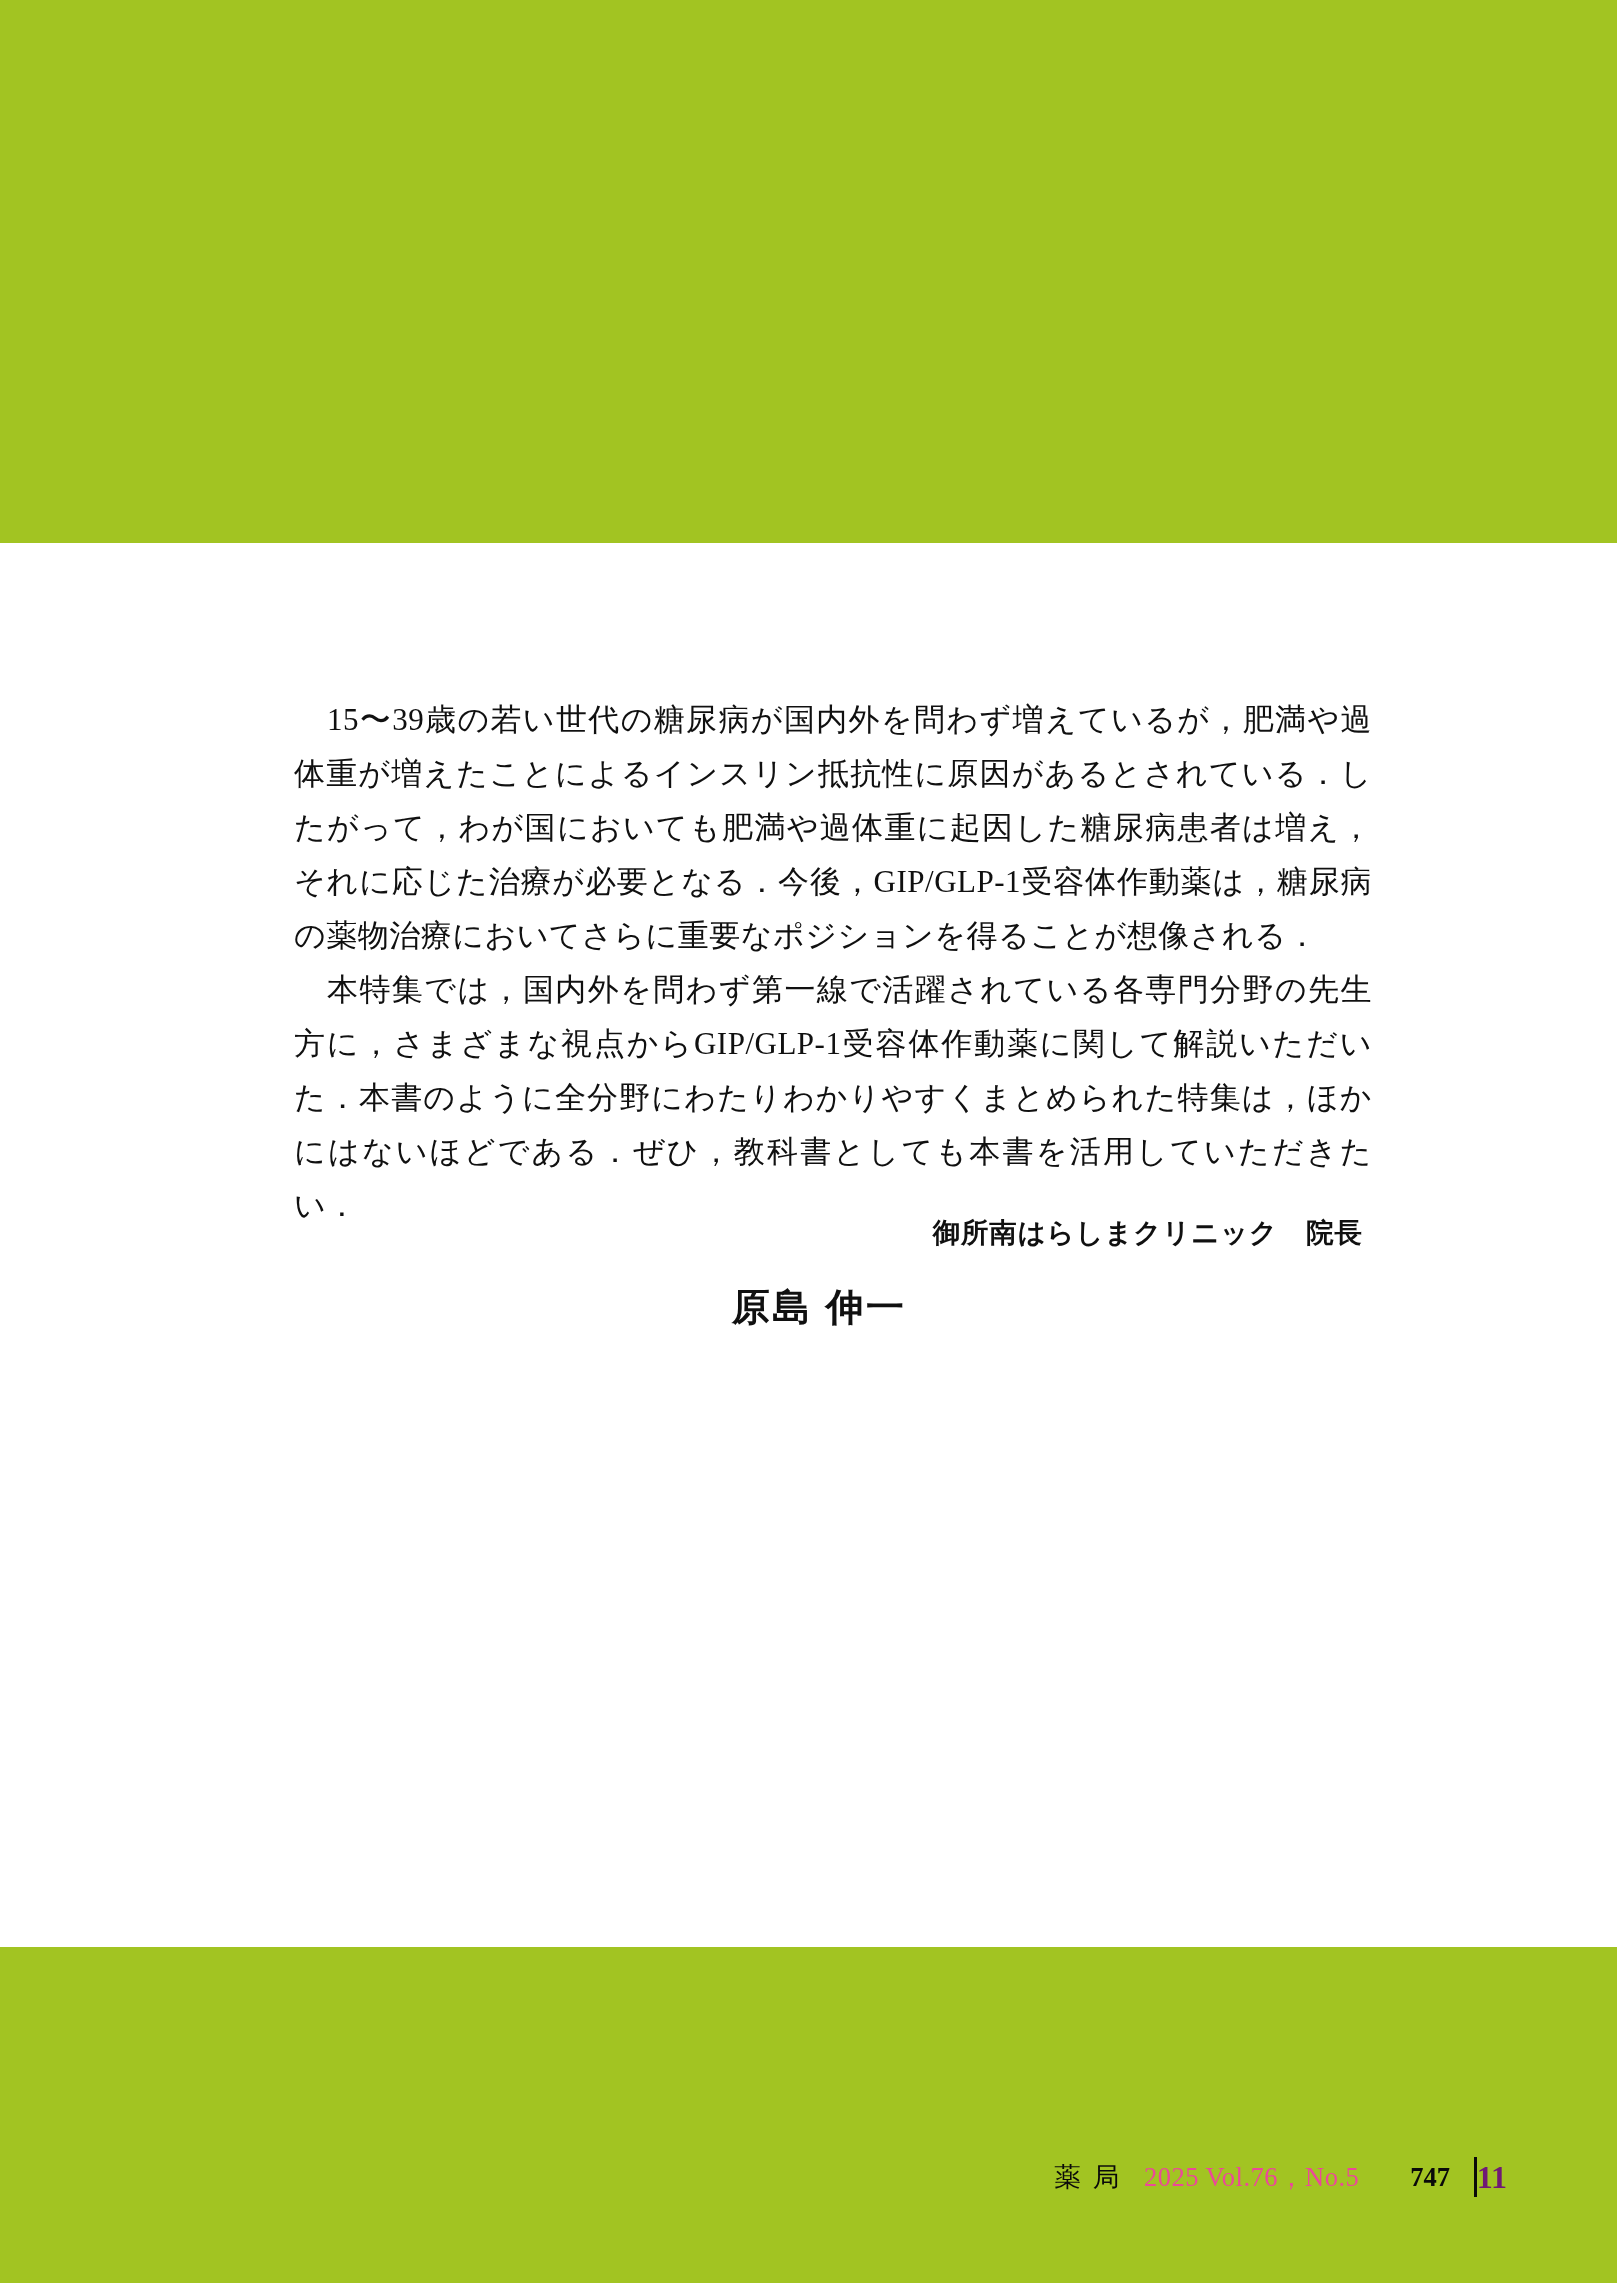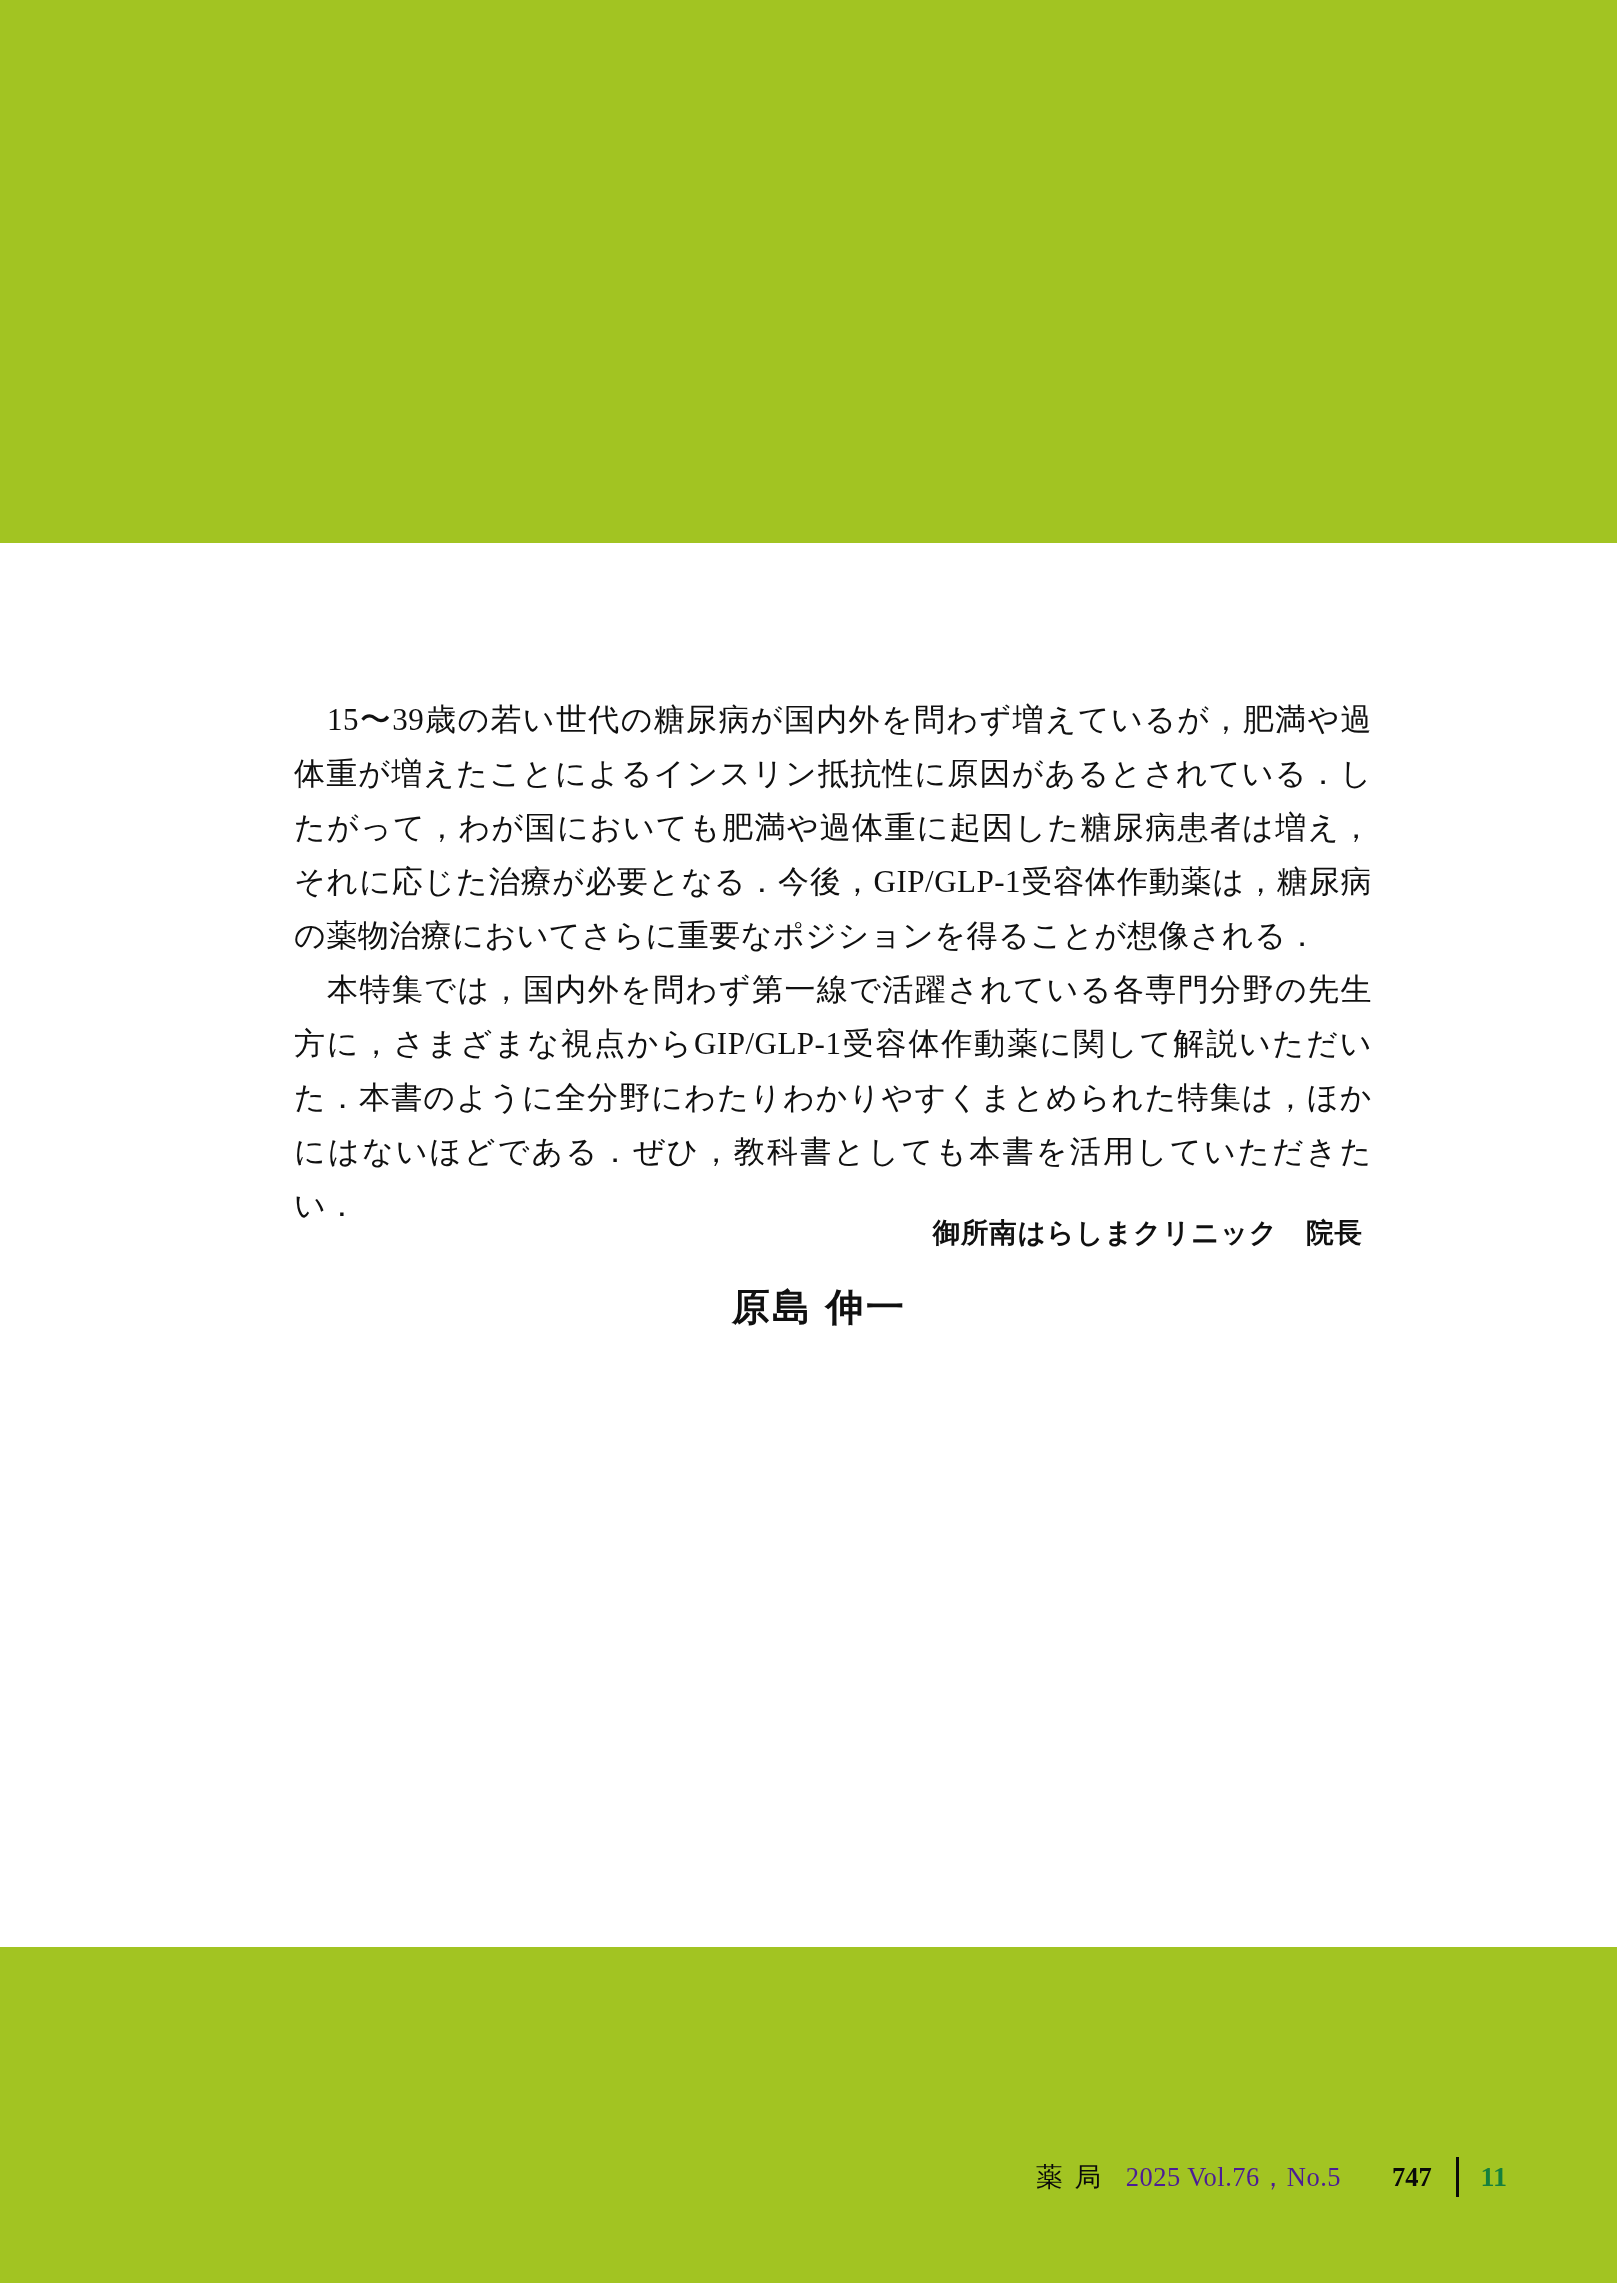--- a/index.html
+++ b/index.html
@@ -109,43 +109,42 @@
   }
   .footer-journal {
     font-size: 26.5px;
     color: #0a0a0a;
     letter-spacing: 2.7px;
     font-family: "Liberation Serif", "DejaVu Serif", serif;
     white-space: nowrap;
   }
   .footer-issue {
     font-size: 26.5px;
-    color: #4c1d95;
+    color: #ec4899;
     margin-left: 22px;
     white-space: nowrap;
     letter-spacing: 0.5px;
   }
   .footer-folio {
     font-size: 26.5px;
     color: #0a0a0a;
     margin-left: 51px;
     white-space: nowrap;
     font-weight: bold;
   }
   .footer-rule {
     width: 2.7px;
     height: 40px;
     background: #0a0a0a;
     margin-left: 24px;
   }
   .footer-page {
-    font-size: 28px;
+    font-size: 32px;
     font-weight: bold;
-    color: #15803d;
-    margin-left: 22px;
+    color: #701a75;
     white-space: nowrap;
   }
 </style>
 </head>
 <body>
 
 <div class="band-top"></div>
 
 <div class="page-body">
 

